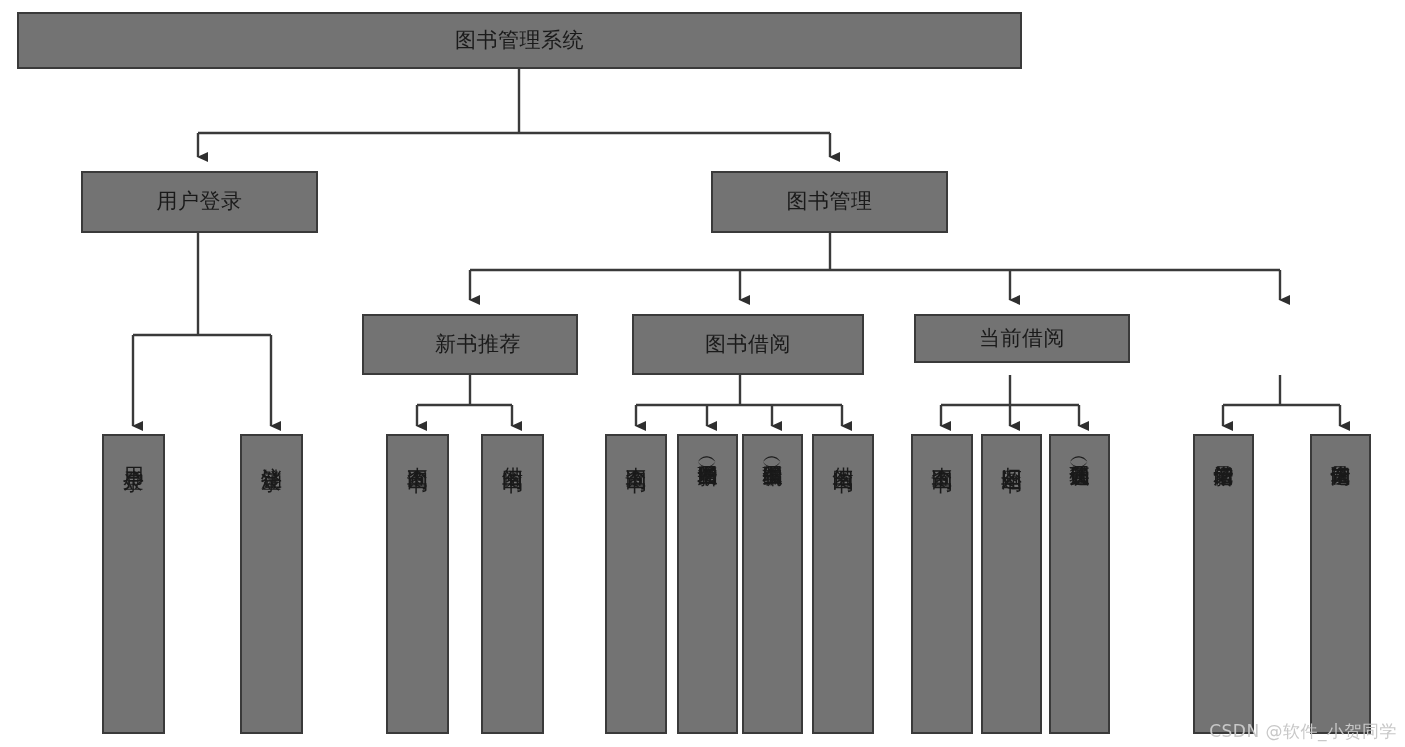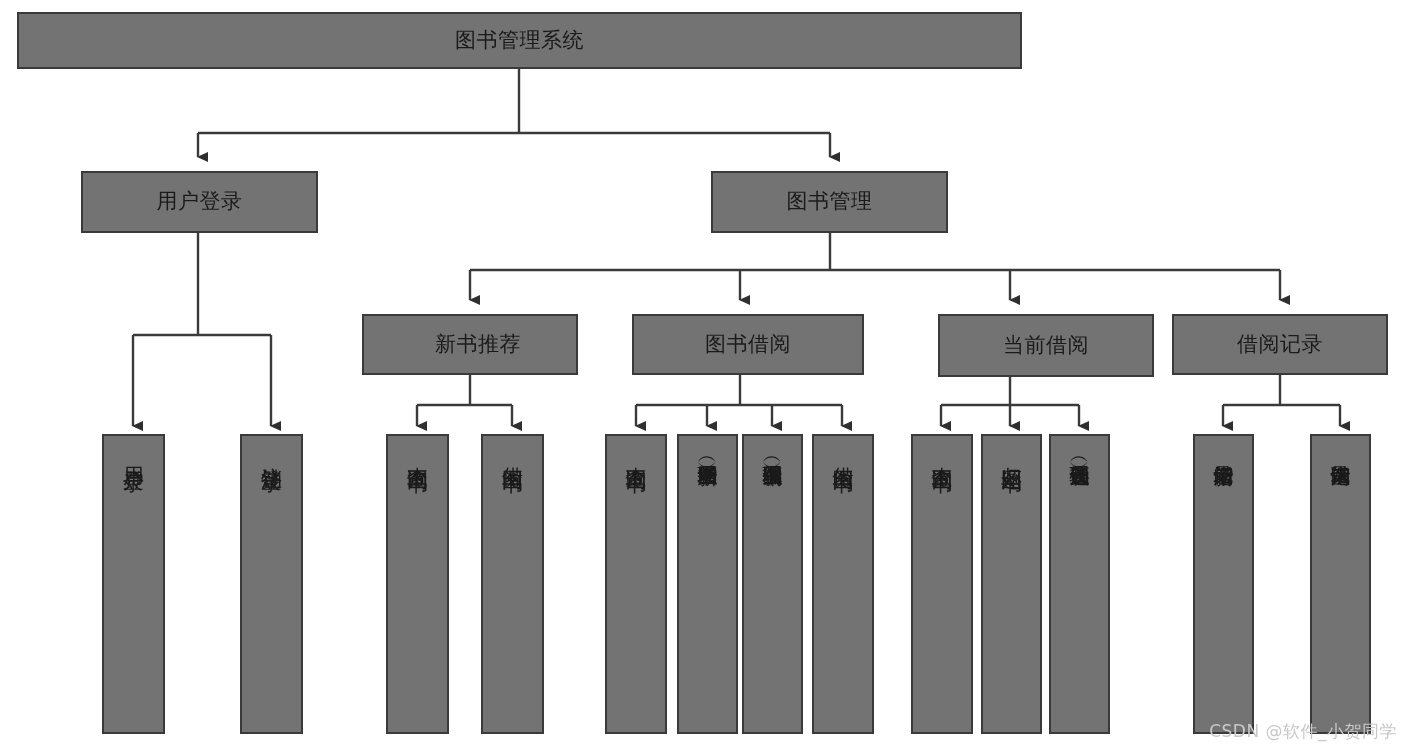--- a/index.html
+++ b/index.html
@@ -131,25 +131,22 @@
   <div class="node-box node-h" style="left:711px; top:171px; width:237px; height:62px;">
     <span>图书管理</span>
   </div>
 
   <div class="node-box node-h" style="left:362px; top:314px; width:216px; height:61px;padding-left:16px;">
     <span>新书推荐</span>
   </div>
   <div class="node-box node-h" style="left:632px; top:314px; width:232px; height:61px;">
     <span>图书借阅</span>
   </div>
-  <div class="node-box node-h" style="left:938px; top:314px; width:216px; height:63px;">
+  <div class="node-box node-h" style="left:914px; top:314px; width:216px; height:49px;">
     <span>当前借阅</span>
-  </div>
-  <div class="node-box node-h" style="left:1172px; top:314px; width:216px; height:61px;">
-    <span>借阅记录</span>
   </div>
 
   <div class="node-box node-v" style="left:102px; top:434px; width:63px; height:300px;">
     <span>用户登录</span>
   </div>
   <div class="node-box node-v" style="left:240px; top:434px; width:63px; height:300px;">
     <span>注销登录</span>
   </div>
 
   <div class="node-box node-v" style="left:386px; top:434px; width:63px; height:300px;">

